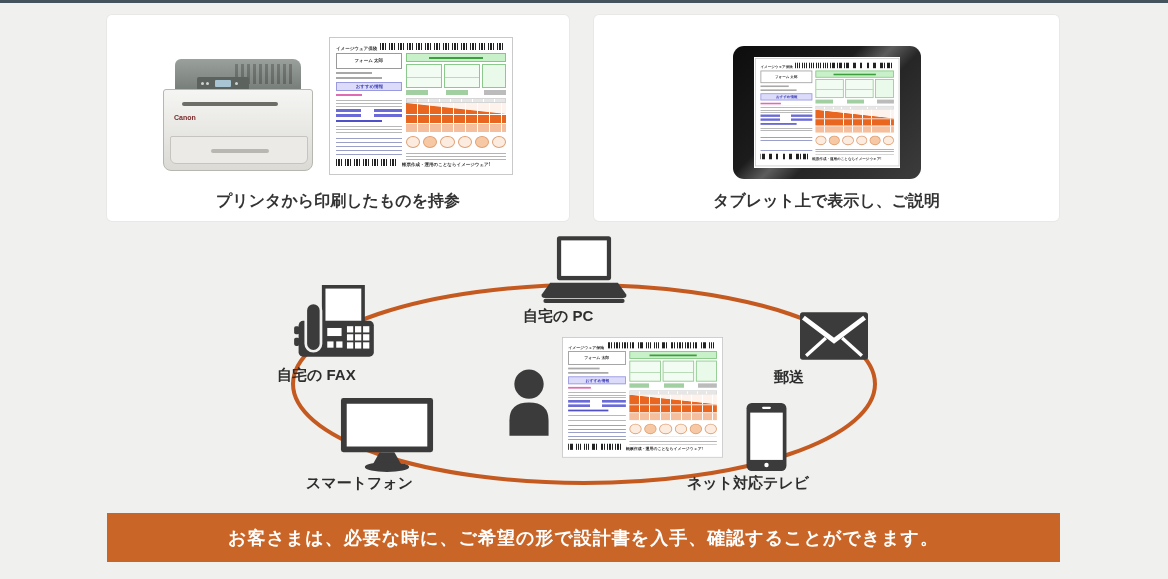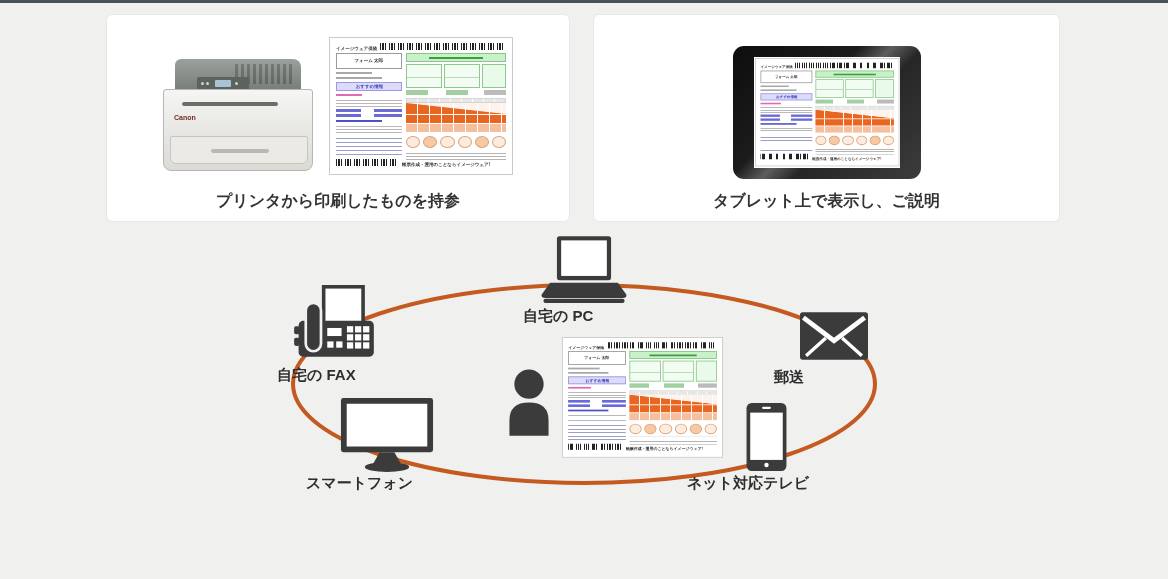--- a/index.html
+++ b/index.html
@@ -370,13 +370,16 @@
         <div class="md-fine"></div>
       </div>
     </div>
     <div class="md-bottom">
       <span class="bc"></span>
       <span class="md-footer-wrap"><span class="t45">帳票作成・運用のことならイメージウェア!</span></span>
     </div>
   </div>
 </div>
 
+  <div class="banner">
+    <span class="banner-text">お客さまは、必要な時に、ご希望の形で設計書を入手、確認することができます。</span>
+  </div>
 </div>
 
 </body></html>

